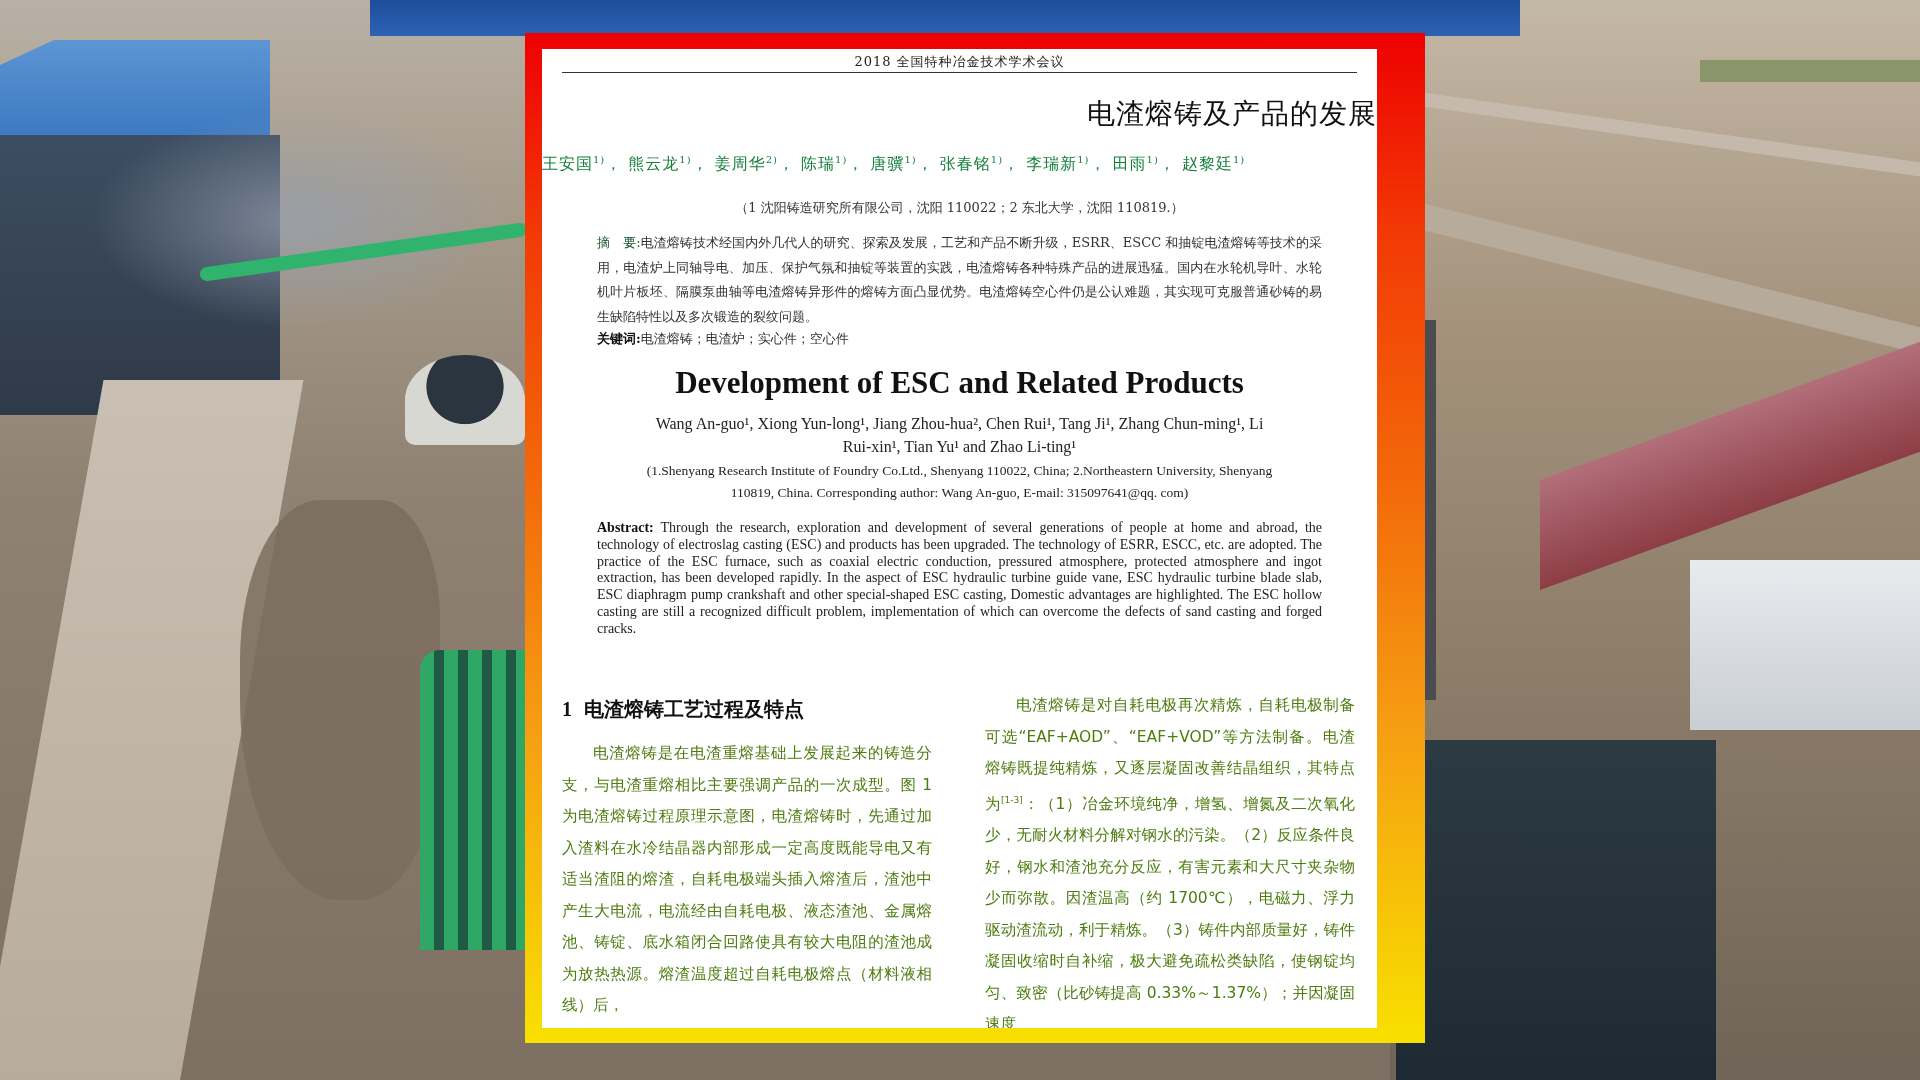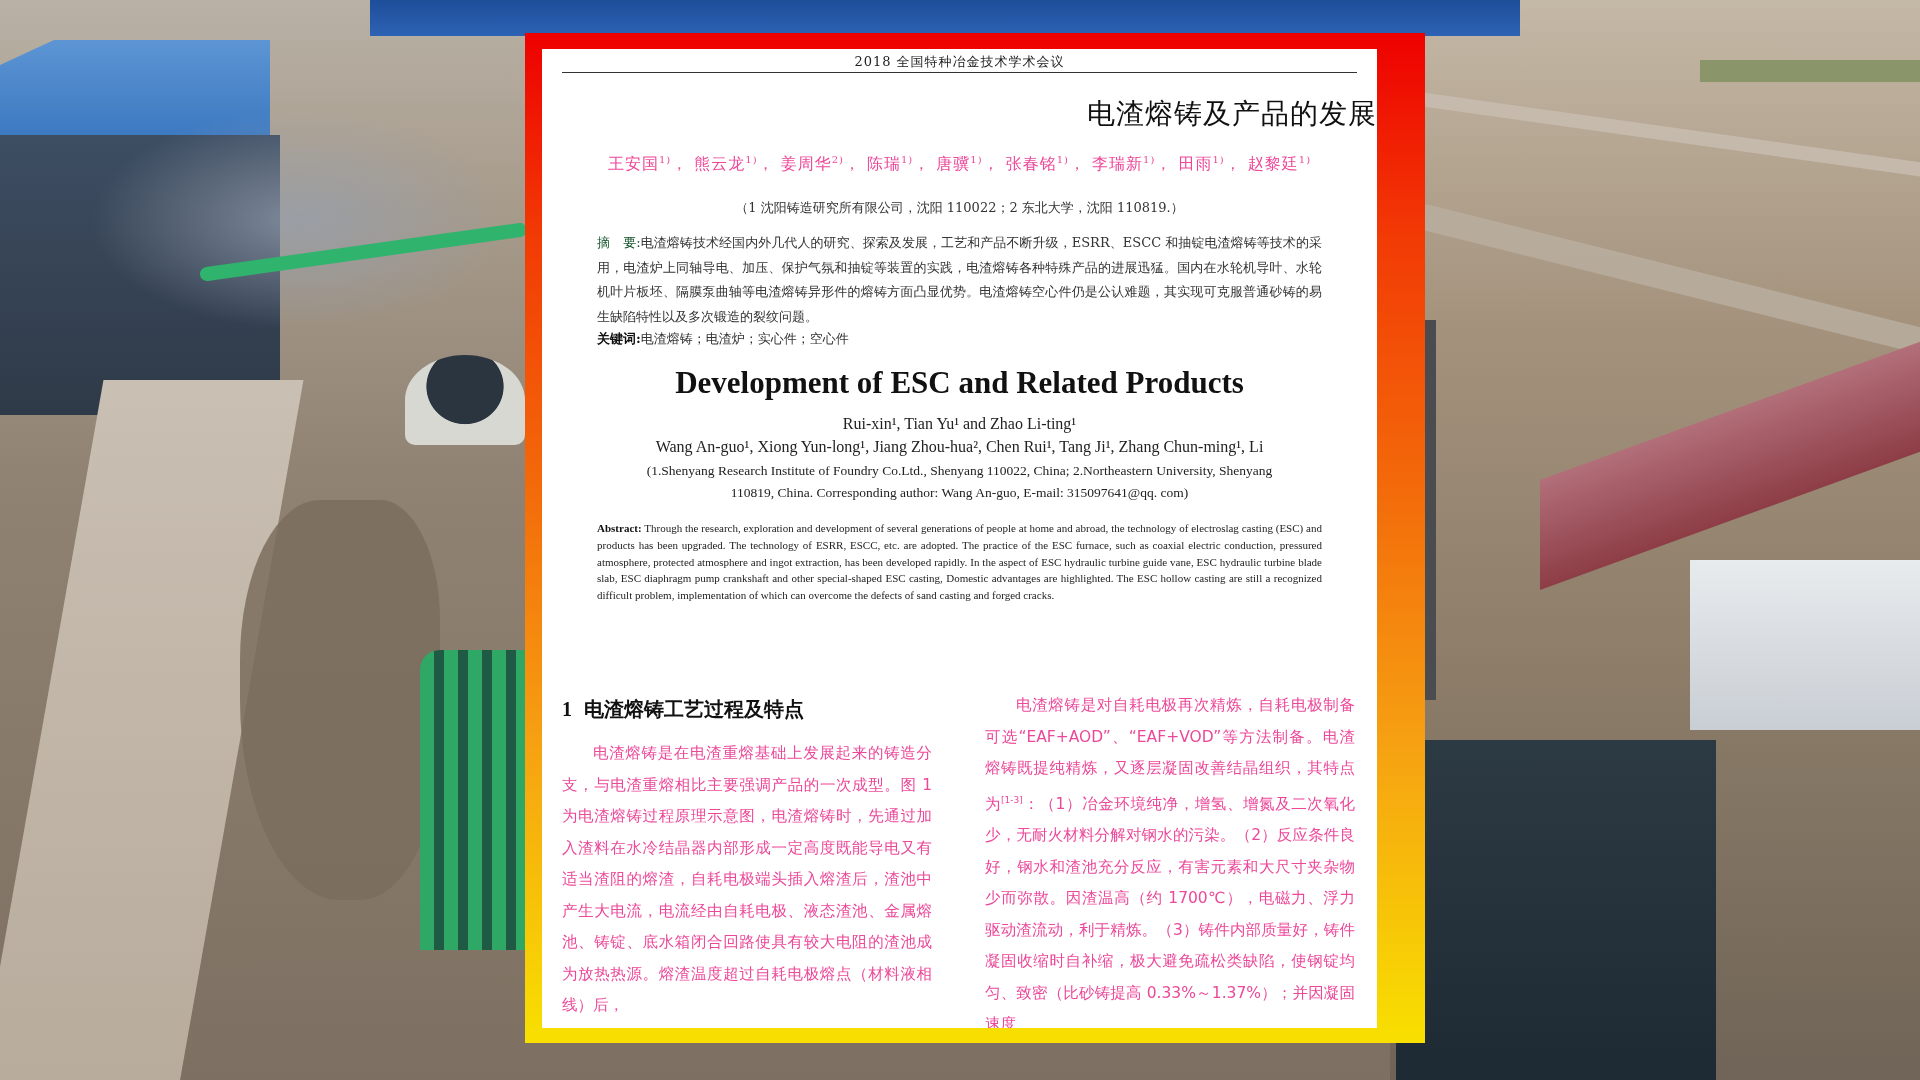--- a/index.html
+++ b/index.html
@@ -106,22 +106,22 @@
   }
   .header-rule {
     position: absolute; left: 20px; right: 20px; top: 23px; height: 0;
     border-top: 1.5px solid #333;
   }
   .cn-title {
     position: absolute; left: 0; right: 0; top: 46px; text-align: right;
     font-family: "DejaVu Sans", sans-serif; font-size: 28px; color: #111; letter-spacing: 1px;
   }
   .cn-authors {
-    position: absolute; left: 0; right: 0; top: 105px; text-align: center;
-    font-size: 16px; color: #ec4899; letter-spacing: 1px;
+    position: absolute; left: 0; right: 0; top: 105px; 
+    font-size: 16px; color: #15803d; letter-spacing: 1px;
   }
   .cn-authors sup, .en-authors sup { font-size: 10px; }
   .cn-affil {
     position: absolute; left: 0; right: 0; top: 150px; text-align: center;
     font-size: 13px; color: #333;
   }
   .cn-abstract {
     position: absolute; left: 55px; right: 55px; top: 182px;
     font-size: 13px; line-height: 24.5px; color: #333; text-align: justify;
   }
@@ -138,36 +138,36 @@
   .en-authors {
     position: absolute; left: 60px; right: 60px; top: 363px; text-align: center;
     font-family: "Liberation Serif", serif; font-size: 16px; line-height: 23px; color: #222;
   }
   .en-affil {
     position: absolute; left: 50px; right: 50px; top: 411px; text-align: center;
     font-family: "Liberation Serif", serif; font-size: 13.5px; line-height: 22px; color: #222;
   }
   .en-abstract {
     position: absolute; left: 55px; right: 55px; top: 471px;
-    font-family: "Liberation Serif", serif; font-size: 11px; line-height: 16.8px; color: #222;
+    font-family: "Liberation Serif", serif; font-size: 14px; line-height: 16.8px; color: #222;
     text-align: justify;
   }
   .en-abstract .lbl, .en-keywords .lbl { font-weight: bold; color: #111; }
   .en-keywords {
     position: absolute; left: 55px; right: 55px; top: 590px;
     font-family: "Liberation Serif", serif; font-size: 13.5px; color: #222;
   }
   .section-heading {
     position: absolute; left: 20px; top: 647px;
     font-family: "DejaVu Sans", sans-serif; font-weight: bold; font-size: 20px; color: #111;
   }
   .section-heading .num { font-family: "Liberation Serif", serif; margin-right: 12px; }
   .col {
     position: absolute; top: 0; width: 370px;
-    font-family: "DejaVu Sans", sans-serif; font-size: 15.5px; line-height: 31.5px; color: #ec4899;
+    font-family: "DejaVu Sans", sans-serif; font-size: 15.5px; line-height: 31.5px; color: #4d7c0f;
     text-align: justify;
   }
   .col-left { left: 20px; top: 689px; }
   .col-right { left: 443px; top: 641px; }
   .col p { margin: 0; text-indent: 2em; }
   .col p sup { font-size: 9px; }
 </style>
 </head>
 <body>
 
@@ -216,22 +216,22 @@
     <div class="cn-abstract">
       <span class="lbl">摘　要:</span><span>电渣熔铸技术经国内外几代人的研究、探索及发展，工艺和产品不断升级，ESRR、ESCC 和抽锭电渣熔铸等技术的采用，电渣炉上同轴导电、加压、保护气氛和抽锭等装置的实践，电渣熔铸各种特殊产品的进展迅猛。国内在水轮机导叶、水轮机叶片板坯、隔膜泵曲轴等电渣熔铸异形件的熔铸方面凸显优势。电渣熔铸空心件仍是公认难题，其实现可克服普通砂铸的易生缺陷特性以及多次锻造的裂纹问题。</span>
     </div>
     <div class="cn-keywords">
       <span class="lbl">关键词:</span><span>电渣熔铸；电渣炉；实心件；空心件</span>
     </div>
 
     <div class="en-title">Development of ESC and Related Products</div>
 
     <div class="en-authors">
+      <div>Wang An-guo¹, Xiong Yun-long¹, Jiang Zhou-hua², Chen Rui¹, Tang Ji¹, Zhang Chun-ming¹, Li</div>
       <div>Rui-xin¹, Tian Yu¹ and Zhao Li-ting¹</div>
-      <div>Wang An-guo¹, Xiong Yun-long¹, Jiang Zhou-hua², Chen Rui¹, Tang Ji¹, Zhang Chun-ming¹, Li</div>
     </div>
 
     <div class="en-affil">
       <div>(1.Shenyang Research Institute of Foundry Co.Ltd., Shenyang 110022, China; 2.Northeastern University, Shenyang</div>
       <div>110819, China. Corresponding author: Wang An-guo, E-mail: 315097641@qq. com)</div>
     </div>
 
     <div class="en-abstract">
       <span class="lbl">Abstract:</span>
       <span>Through the research, exploration and development of several generations of people at home and abroad, the technology of electroslag casting (ESC) and products has been upgraded. The technology of ESRR, ESCC, etc. are adopted. The practice of the ESC furnace, such as coaxial electric conduction, pressured atmosphere, protected atmosphere and ingot extraction, has been developed rapidly. In the aspect of ESC hydraulic turbine guide vane, ESC hydraulic turbine blade slab, ESC diaphragm pump crankshaft and other special-shaped ESC casting, Domestic advantages are highlighted. The ESC hollow casting are still a recognized difficult problem, implementation of which can overcome the defects of sand casting and forged cracks.</span>

